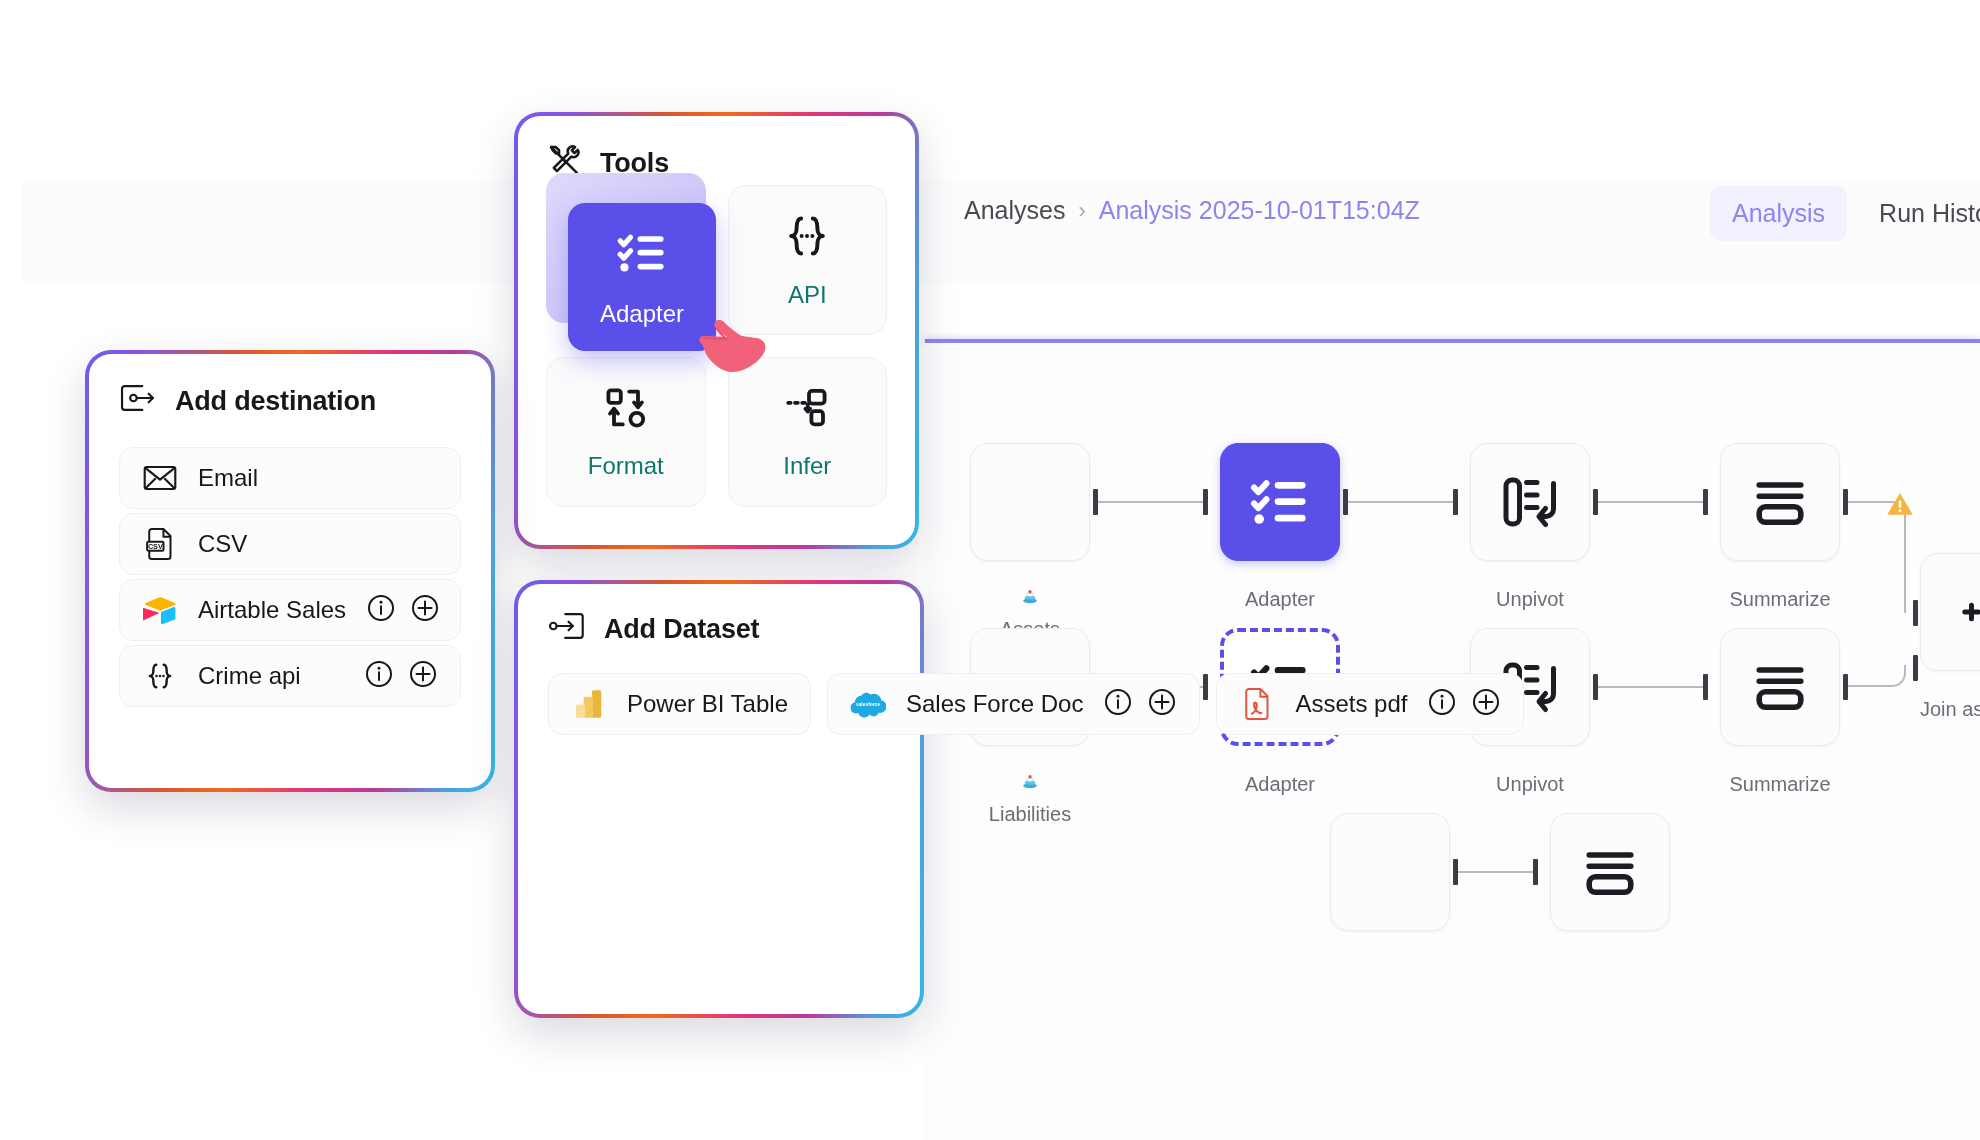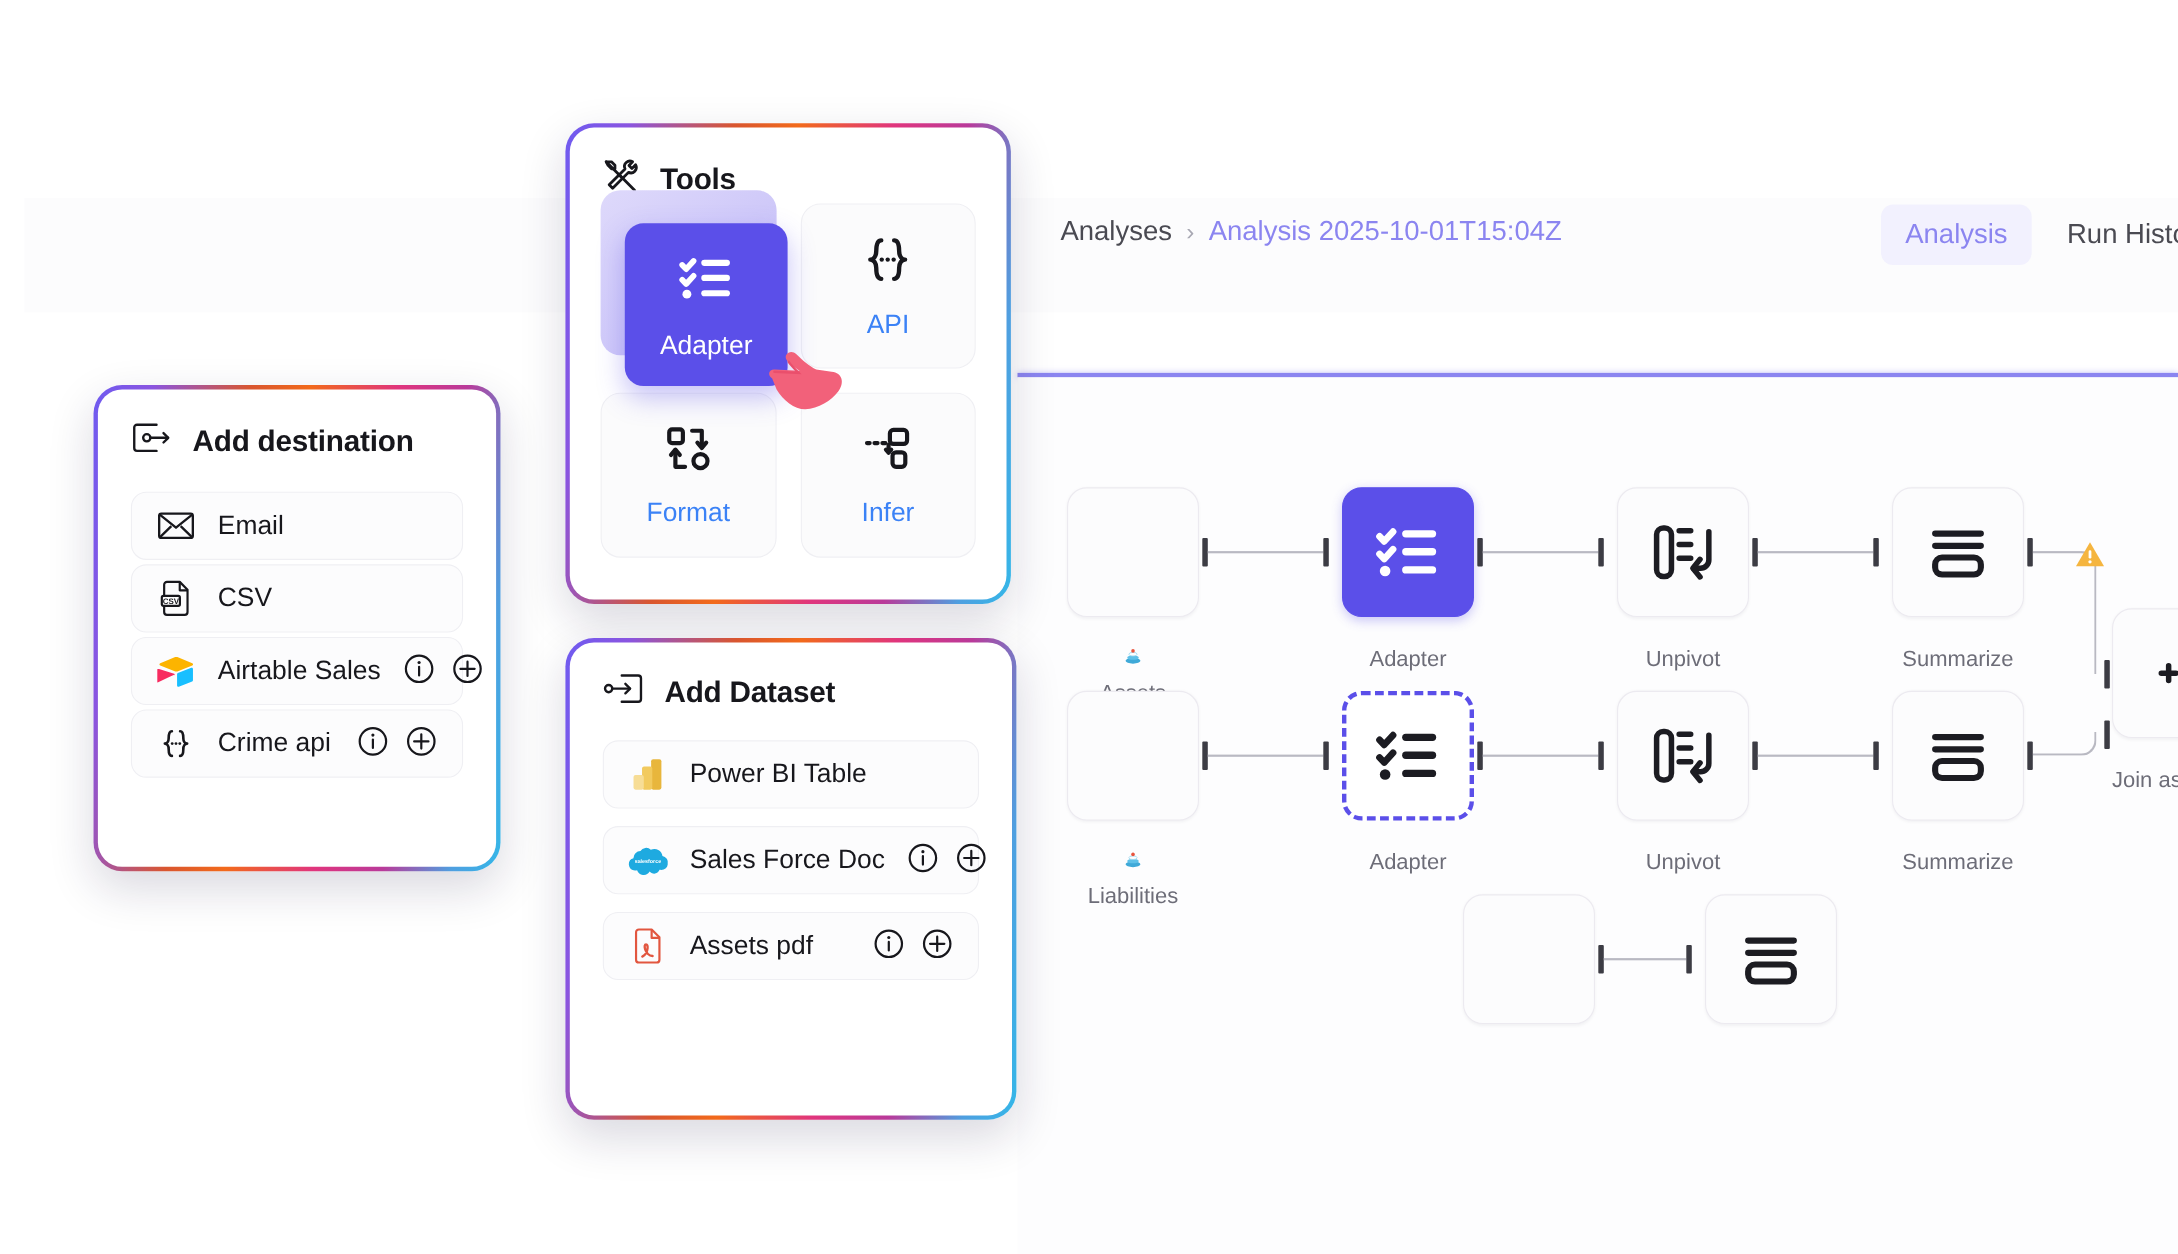--- a/index.html
+++ b/index.html
@@ -178,21 +178,21 @@
     gap: 22px;
   }
   .tool-card {
     background: #fbfbfc;
     border: 1px solid #efeff3;
     border-radius: 18px;
     height: 150px;
     display: flex; flex-direction: column;
     align-items: center; justify-content: center; gap: 16px;
   }
-  .tool-card .tool-label { font-size: 24px; color: #3b82f6; }
+  .tool-card .tool-label { font-size: 24px; color: #0f766e; }
   .tool-card.drag { position: relative; background: transparent; border: none; }
   .tool-ghost {
     position: absolute; left: 0; top: -12px;
     width: 100%; height: 150px;
     border-radius: 18px;
     background: linear-gradient(135deg, #ded9fb 0%, #c3bcf7 100%);
   }
   .tool-drag-chip {
     position: absolute; left: 22px; top: 18px;
     width: 148px; height: 148px;
@@ -481,21 +481,21 @@
 
       <div class="cursor-hand" style="left:178px; top:198px;">
         <svg width="74" height="66" viewBox="0 0 74 66">
           <path d="M6 30 C2 28 2 22 8 22 L31 23 C26 20 21 16 19 13 C16 8 23 3 28 8 C33 13 40 19 46 22 L60 24 C70 25 72 34 66 42 C60 50 48 58 36 58 C26 58 16 50 10 40 Z" fill="#f2617a"></path>
           <path d="M8 24 L30 25 C27 22 23 18 21 15" fill="none" stroke="#ea4f6c" stroke-width="2.2" stroke-linecap="round"></path>
         </svg>
       </div>
     </div>
   </div>
 
-  <div class="gpanel" style="left:85px; top:350px; width:370px; height:442px;">
+  <div class="gpanel" style="left:85px; top:350px; width:410px; height:442px;">
     <div class="gpanel-inner" style="padding:28px 30px;">
       <div class="panel-title" style="margin-bottom:26px;">
         <span>
           <svg width="38" height="32" viewBox="0 0 30 24" fill="none" stroke="#17171c" stroke-width="1.7" stroke-linecap="round" stroke-linejoin="round">
             <path d="M18.4 2.6h-14a2 2 0 0 0-2 2v14.8a2 2 0 0 0 2 2h14"></path>
             <circle cx="11.4" cy="12" r="2.6"></circle>
             <path d="M14 12h12.6"></path>
             <path d="M23.4 8.6L26.8 12l-3.4 3.4"></path>
           </svg>
         </span>
@@ -592,21 +592,21 @@
           <svg width="38" height="32" viewBox="0 0 30 24" fill="none" stroke="#17171c" stroke-width="1.7" stroke-linecap="round" stroke-linejoin="round">
             <path d="M13.6 2.6h11.8a2 2 0 0 1 2 2v14.8a2 2 0 0 1-2 2H13.6"></path>
             <circle cx="4.2" cy="12" r="2.6"></circle>
             <path d="M6.8 12h12.6"></path>
             <path d="M16.2 8.6L19.6 12l-3.4 3.4"></path>
           </svg>
         </span>
         <span>Add Dataset</span>
       </div>
 
-      <div style="display:flex; flex-direction:column; gap:16px;">
+      <div style="display:flex; gap:16px;">
 
         <div class="row-item">
           <span class="row-icon logo-chip">
             <svg width="30" height="32" viewBox="0 0 22 24">
               <rect x="13.2" y="1.6" width="7" height="20.8" rx="1.4" fill="#e8b63c"></rect>
               <rect x="7" y="6.6" width="7" height="15.8" rx="1.4" fill="#f2ca5e"></rect>
               <rect x="1.2" y="12.4" width="7" height="10" rx="1.4" fill="#f7dd96"></rect>
             </svg>
           </span>
           <span class="row-label">Power BI Table</span>

